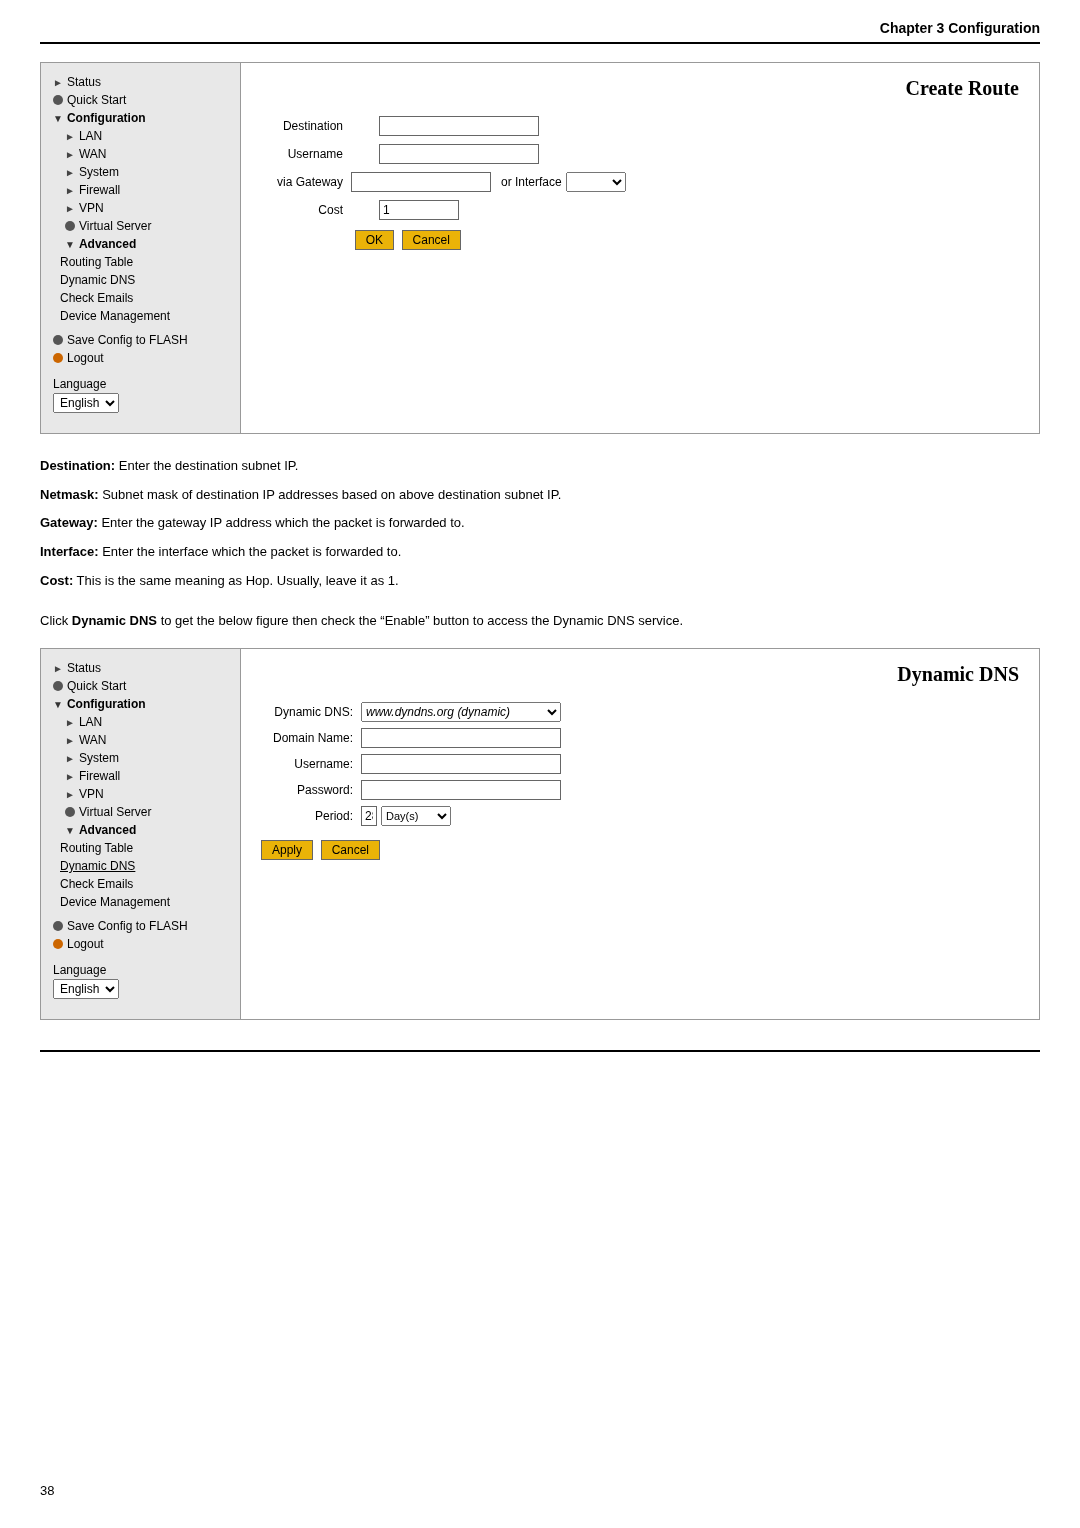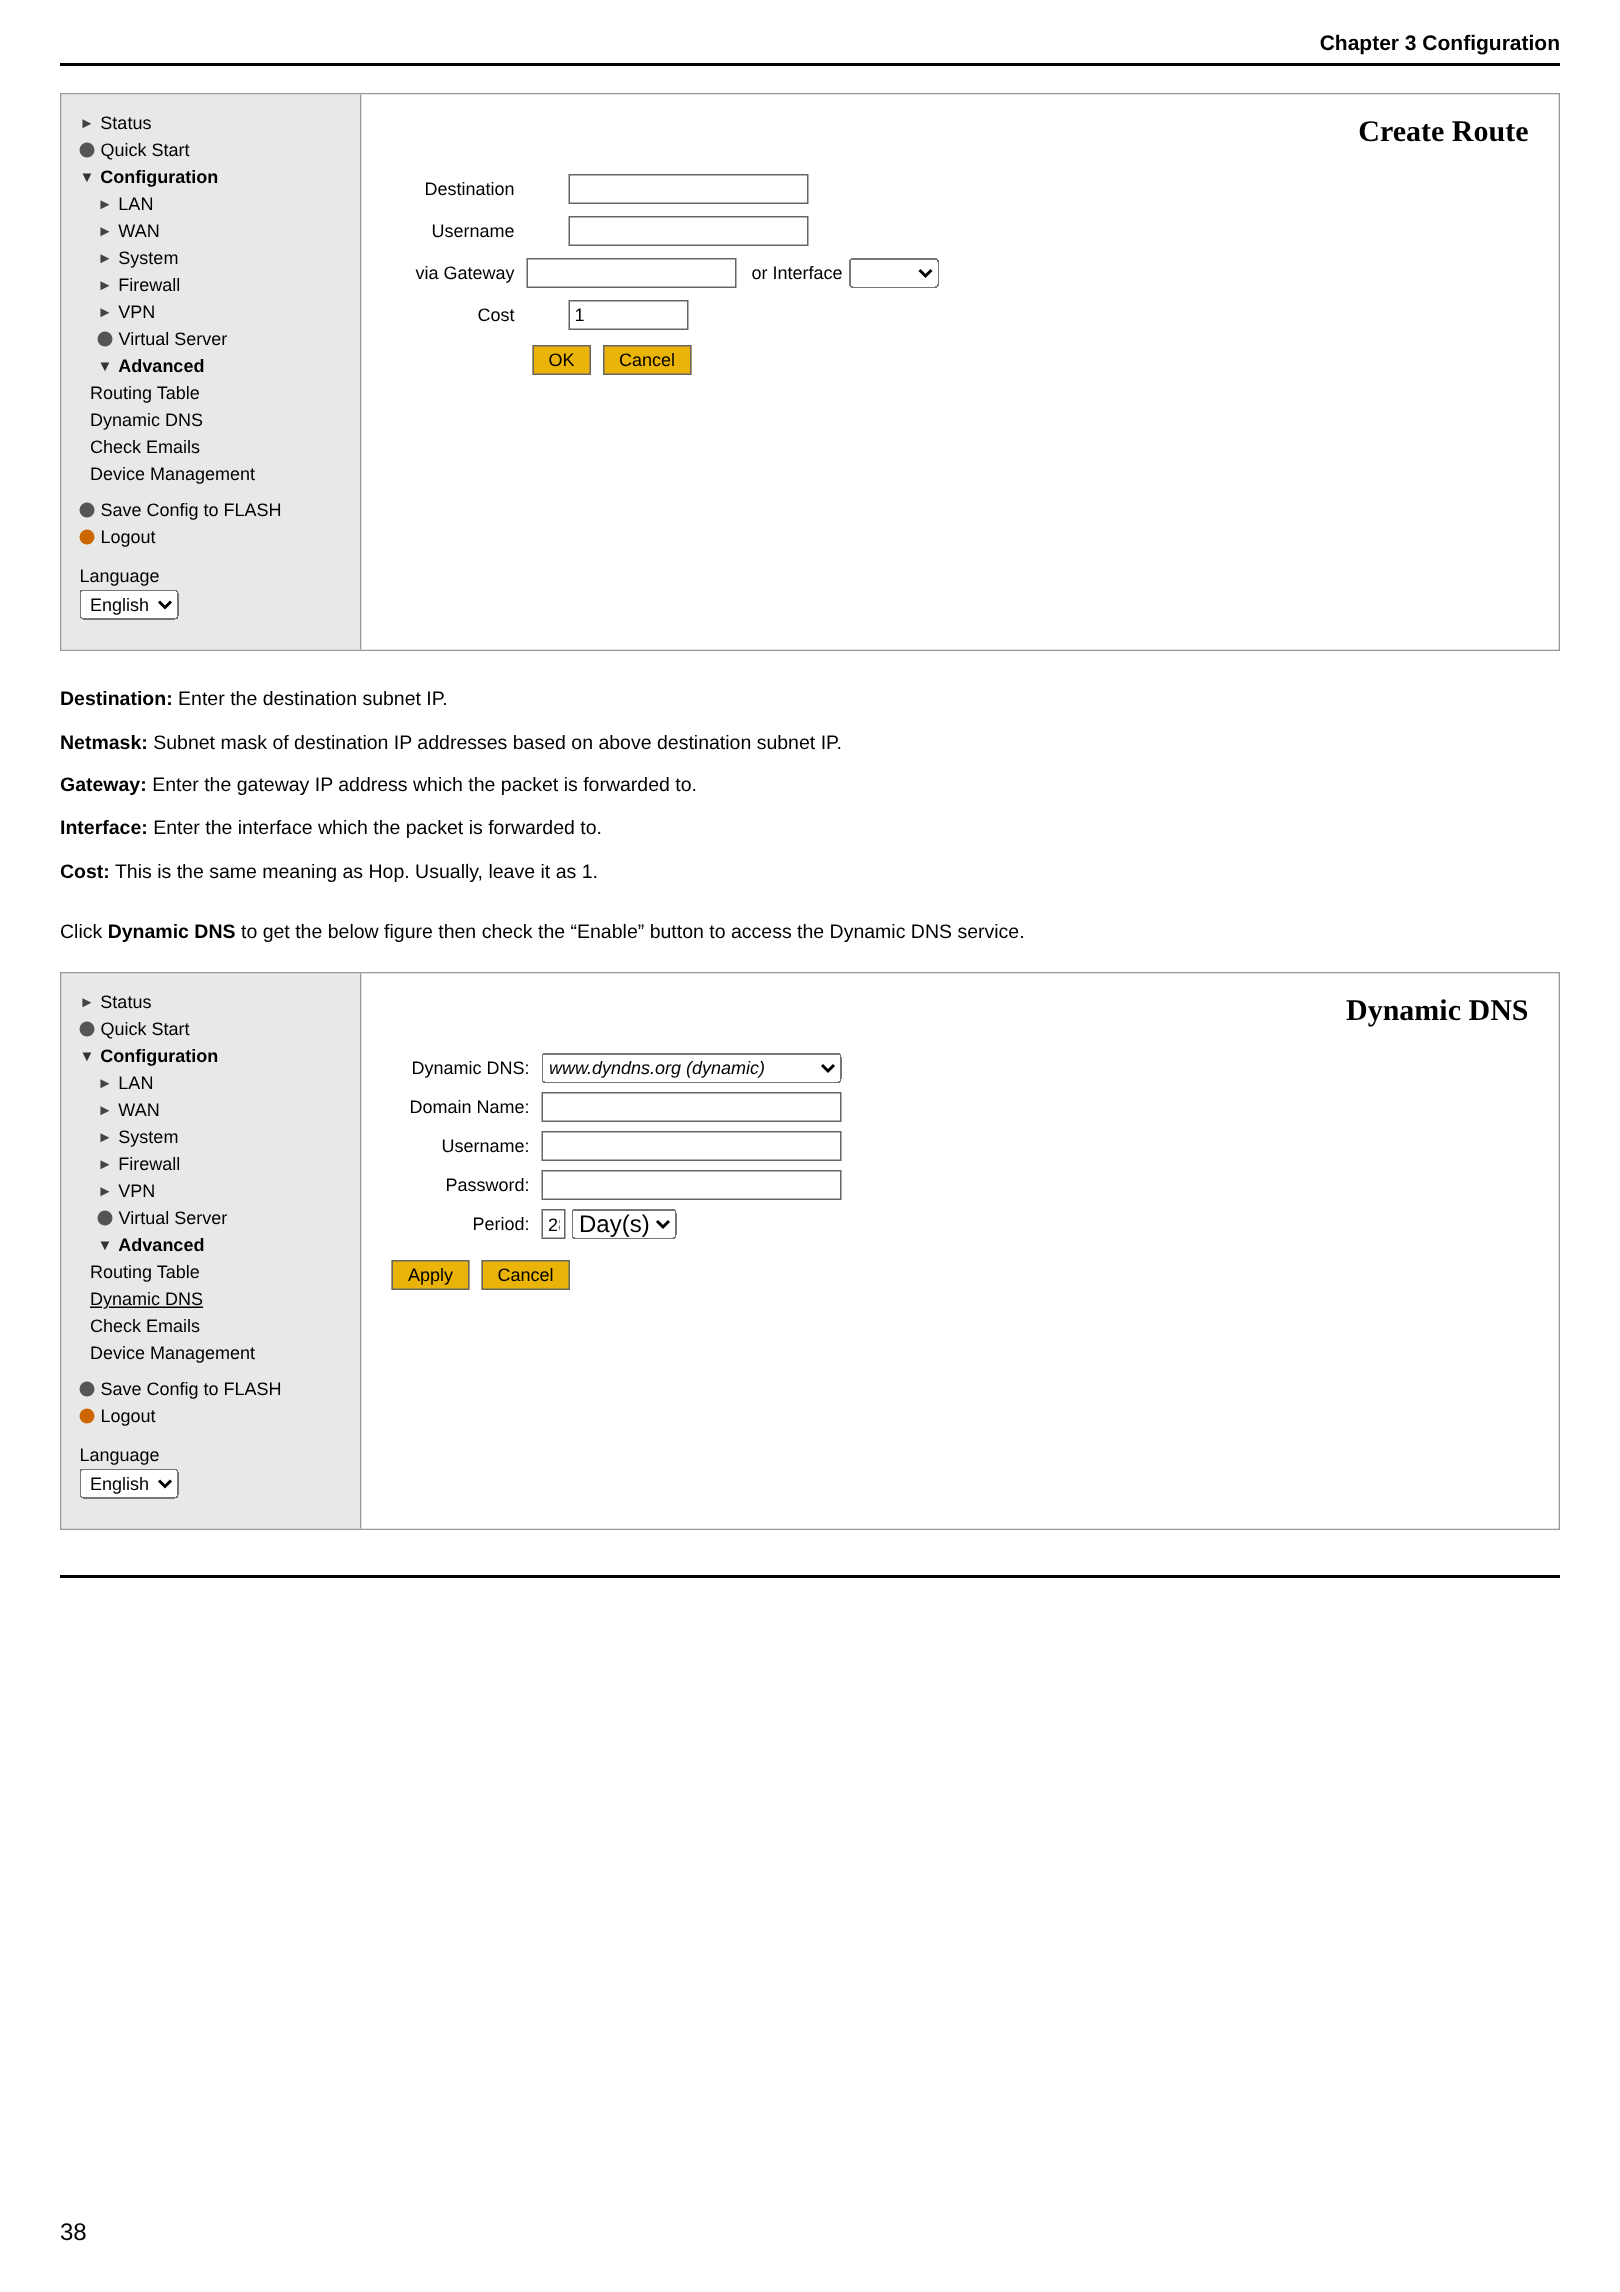--- a/index.html
+++ b/index.html
@@ -210,30 +210,30 @@
       height: 20px;
       width: 16px;
       font-size: 12px;
       background: #fff;
       padding: 1px 3px;
       margin-right: 4px;
     }
 
     .period-select {
       height: 20px;
-      font-size: 16px;
+      font-size: 11px;
       width: 70px;
     }
 
     
     .page-number {
       position: fixed;
       bottom: 30px;
       left: 40px;
-      font-size: 16px;
+      font-size: 13px;
     }
 
     .bottom-border {
       border-bottom: 2px solid #000;
       margin-top: 30px;
     }
   </style>
 </head>
 <body>
 

